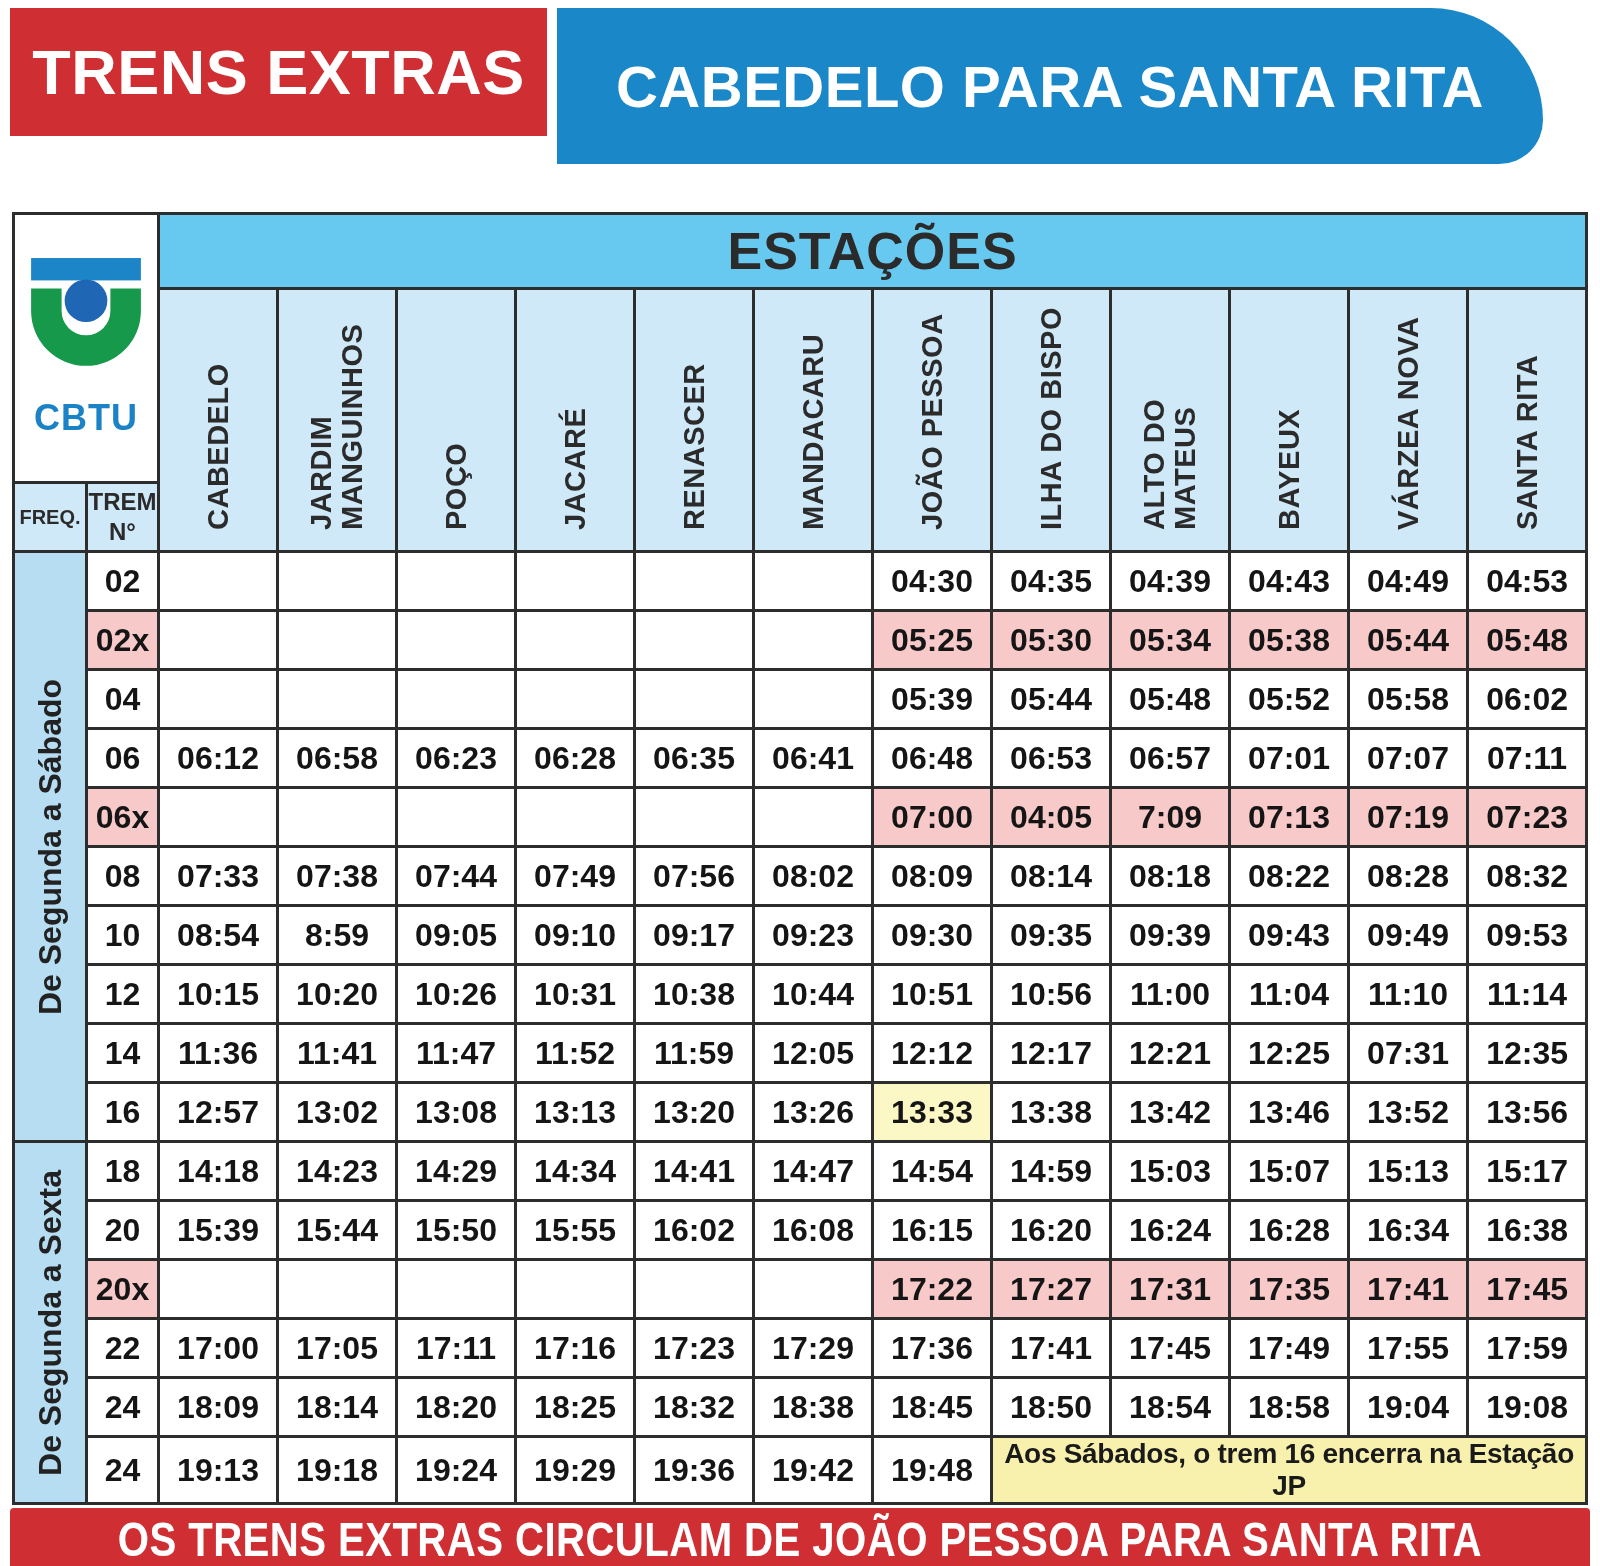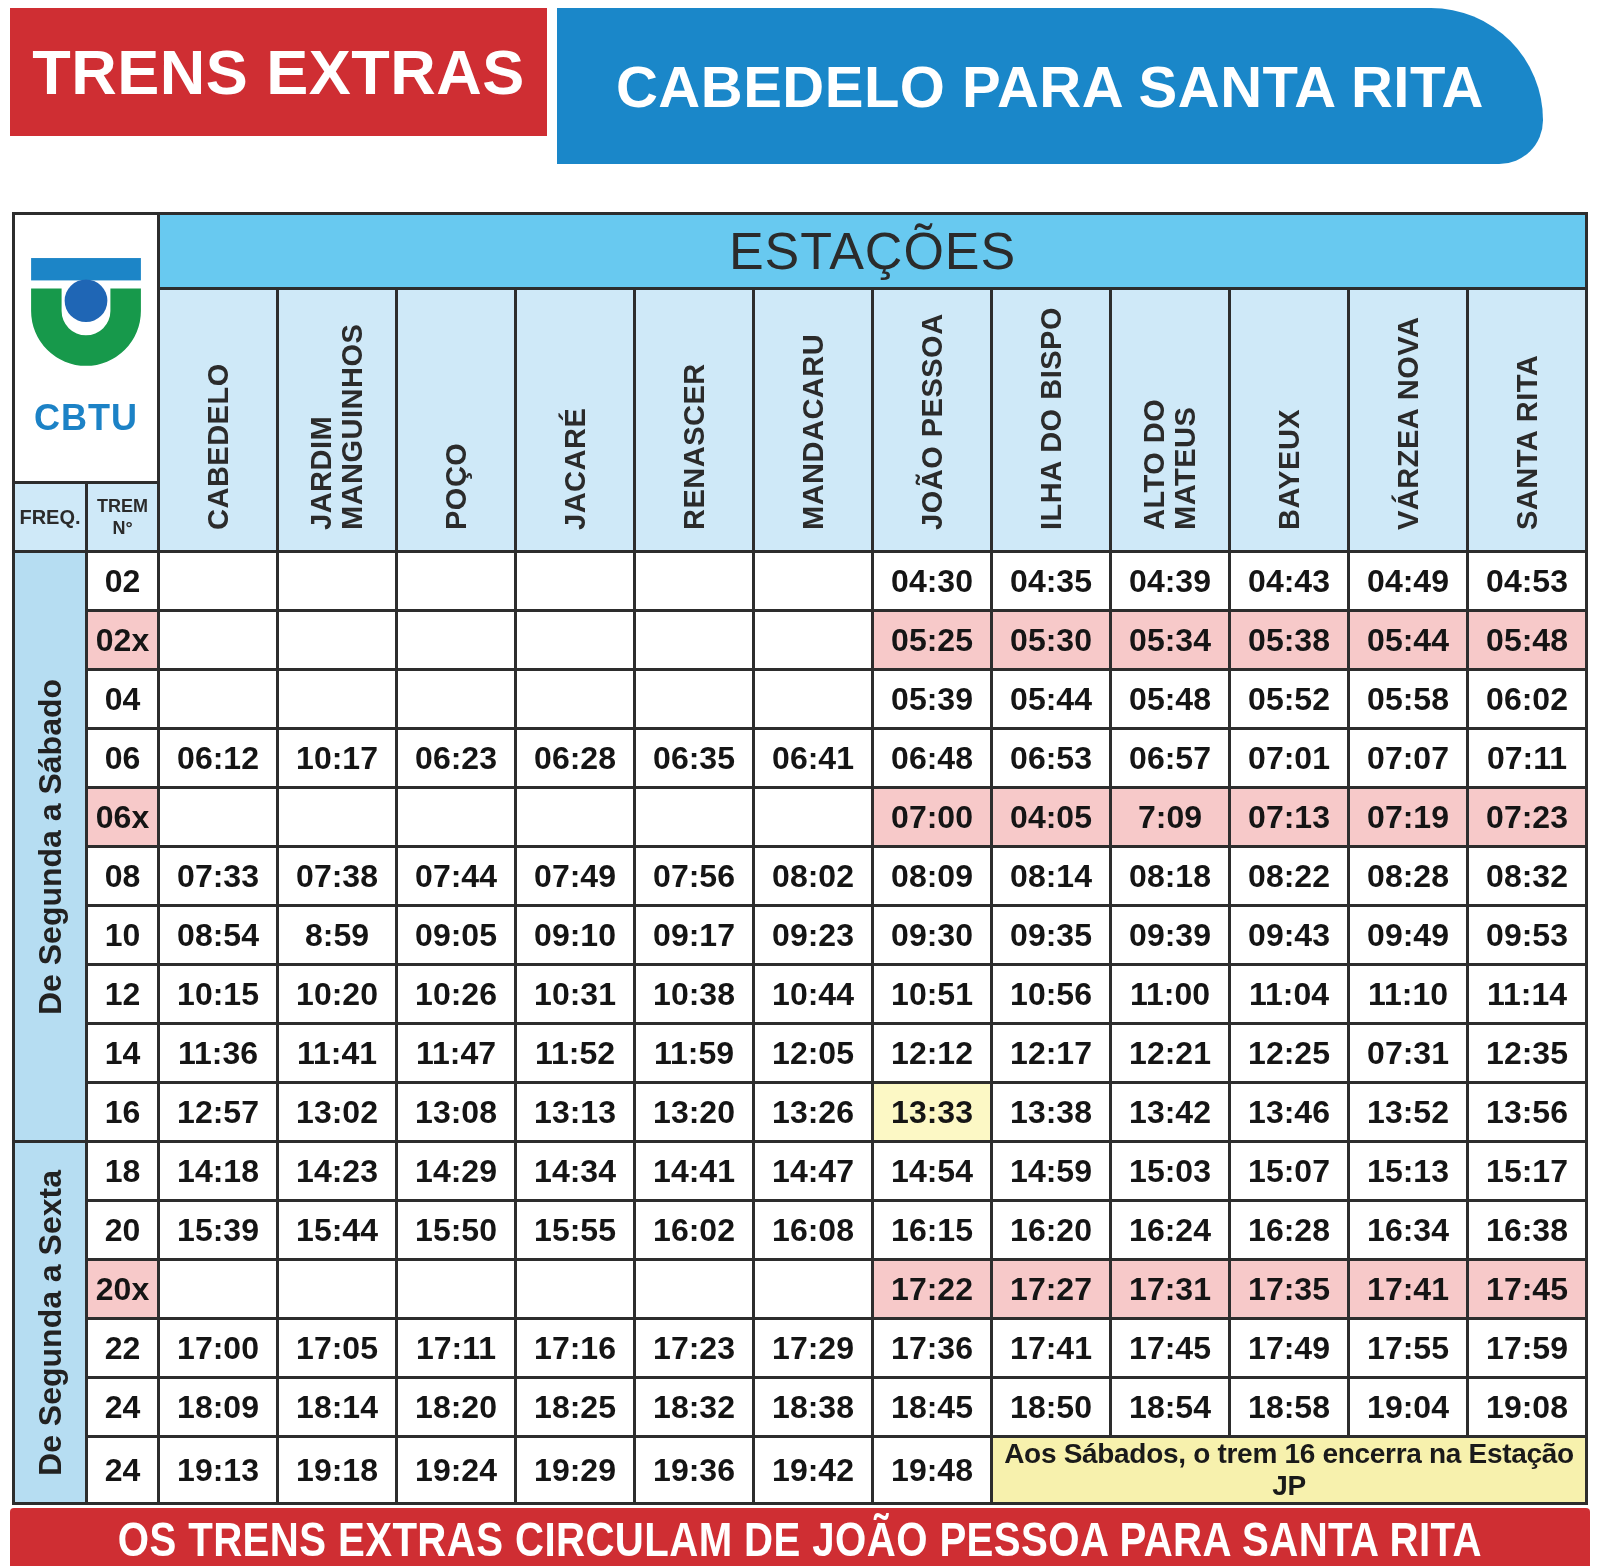--- a/index.html
+++ b/index.html
@@ -44,35 +44,35 @@
   tr.data{height:59px;}
 
   td.logo-cell{
     background:#fff;vertical-align:middle;text-align:center;
   }
   .logo-wrap{display:flex;flex-direction:column;align-items:center;gap:23px;}
   .logo-text{color:#1c82c6;font-weight:bold;font-size:36px;letter-spacing:1px;}
 
   td.estacoes{
     background:var(--sky);text-align:center;vertical-align:middle;
-    font-weight:normal;font-size:52px;color:#2b2b2b;letter-spacing:1px;
+    font-weight:bold;font-size:52px;color:#2b2b2b;letter-spacing:1px;
   }
   td.station-cell{background:var(--lb);position:relative;}
   .vtext{
     position:absolute;left:50%;top:50%;width:248px;box-sizing:border-box;
     transform:translate(-50%,-50%) rotate(-90deg);
     text-align:left;padding-left:14px;white-space:pre-line;line-height:1.06;
     font-weight:bold;font-size:29px;color:#2b2b2b;letter-spacing:0.5px;
   }
   td.freq-h,td.trem-h{
     background:var(--lb);text-align:center;vertical-align:middle;
     font-weight:bold;color:#2b2b2b;
   }
   td.freq-h{font-size:20px;}
-  td.trem-h{font-size:18px;line-height:1.25;white-space:pre-line;}
+  td.trem-h{font-size:24px;line-height:1.25;white-space:pre-line;}
 
   td.freq-cell{background:var(--band);position:relative;}
   .group-label{
     position:absolute;left:50%;top:50%;
     transform:translate(-50%,-50%) rotate(-90deg);
     white-space:nowrap;font-weight:bold;font-size:32px;color:#222;
   }
   td.train,td.tcell{
     background:#fff;text-align:center;vertical-align:middle;
     font-weight:bold;font-size:32px;color:var(--ink);
@@ -224,21 +224,21 @@
         <td class="tcell">05:39</td>
         <td class="tcell">05:44</td>
         <td class="tcell">05:48</td>
         <td class="tcell">05:52</td>
         <td class="tcell">05:58</td>
         <td class="tcell">06:02</td>
       </tr>
       <tr class="data">
         <td class="train">06</td>
         <td class="tcell">06:12</td>
-        <td class="tcell">10:17</td>
+        <td class="tcell">06:58</td>
         <td class="tcell">06:23</td>
         <td class="tcell">06:28</td>
         <td class="tcell">06:35</td>
         <td class="tcell">06:41</td>
         <td class="tcell">06:48</td>
         <td class="tcell">06:53</td>
         <td class="tcell">06:57</td>
         <td class="tcell">07:01</td>
         <td class="tcell">07:07</td>
         <td class="tcell">07:11</td>

